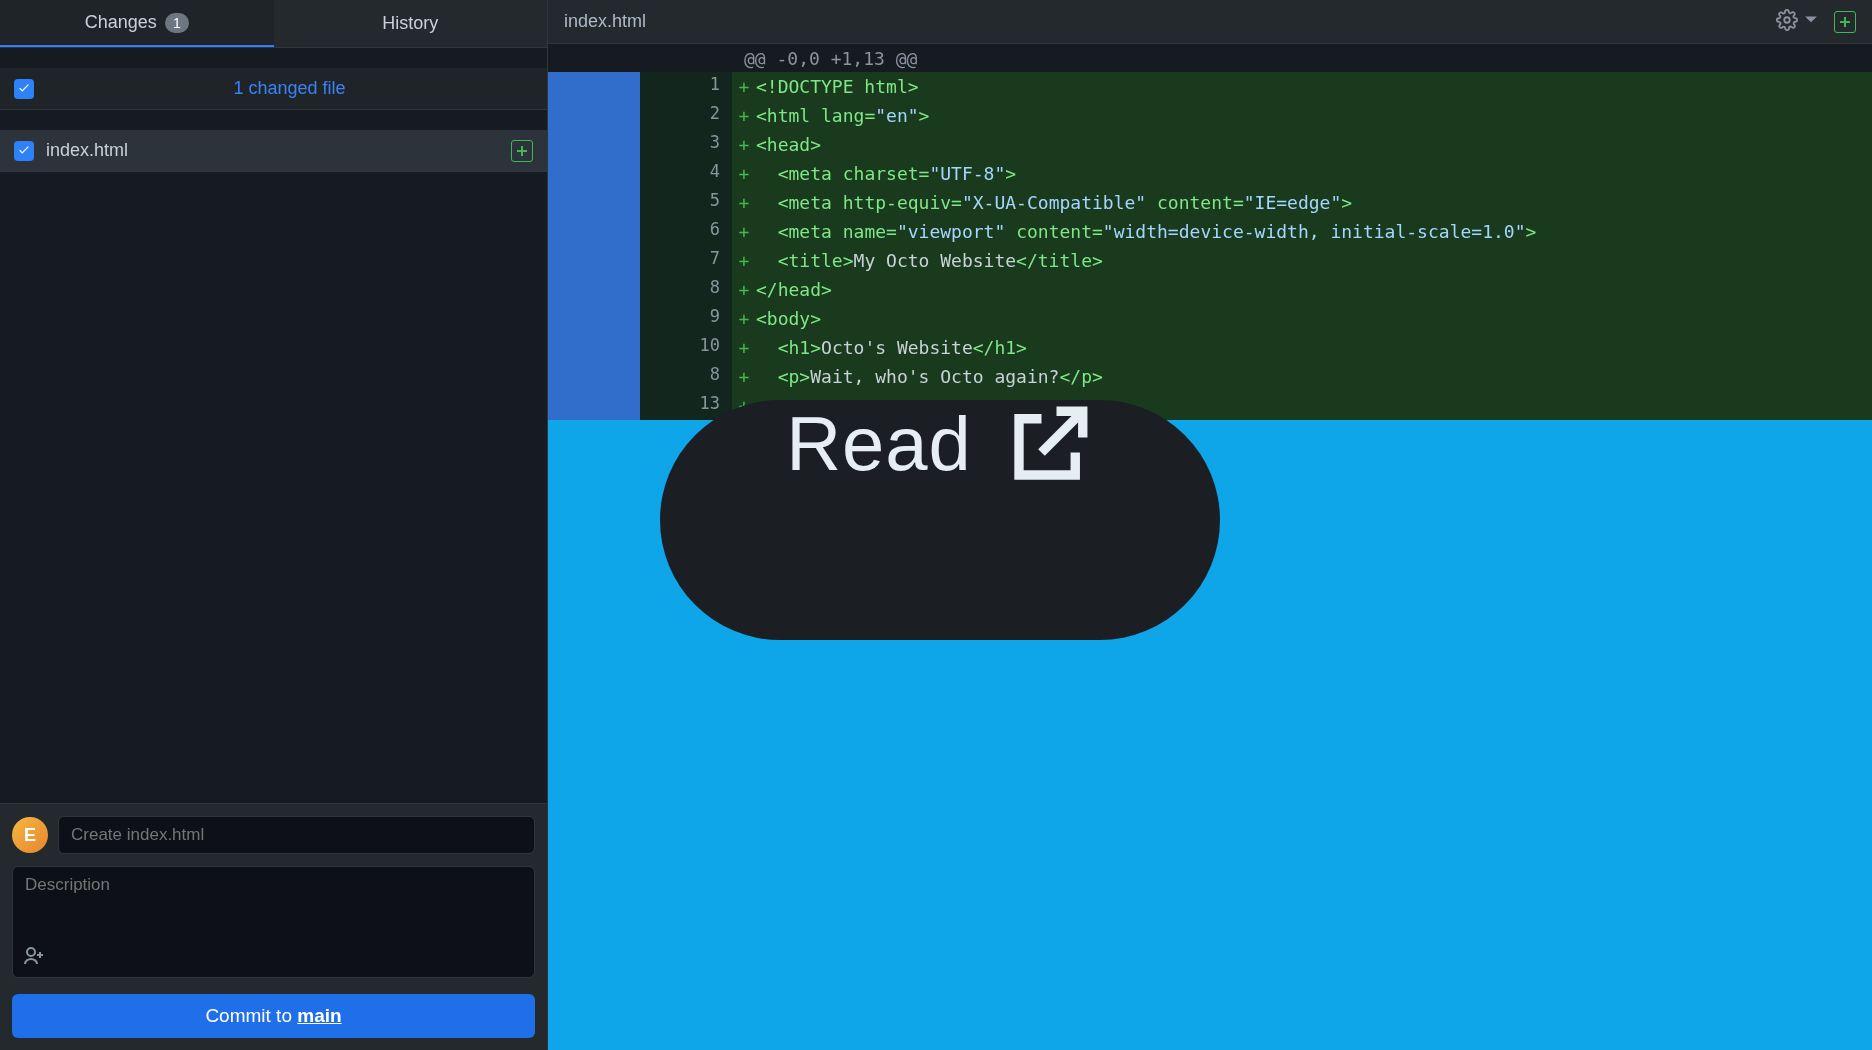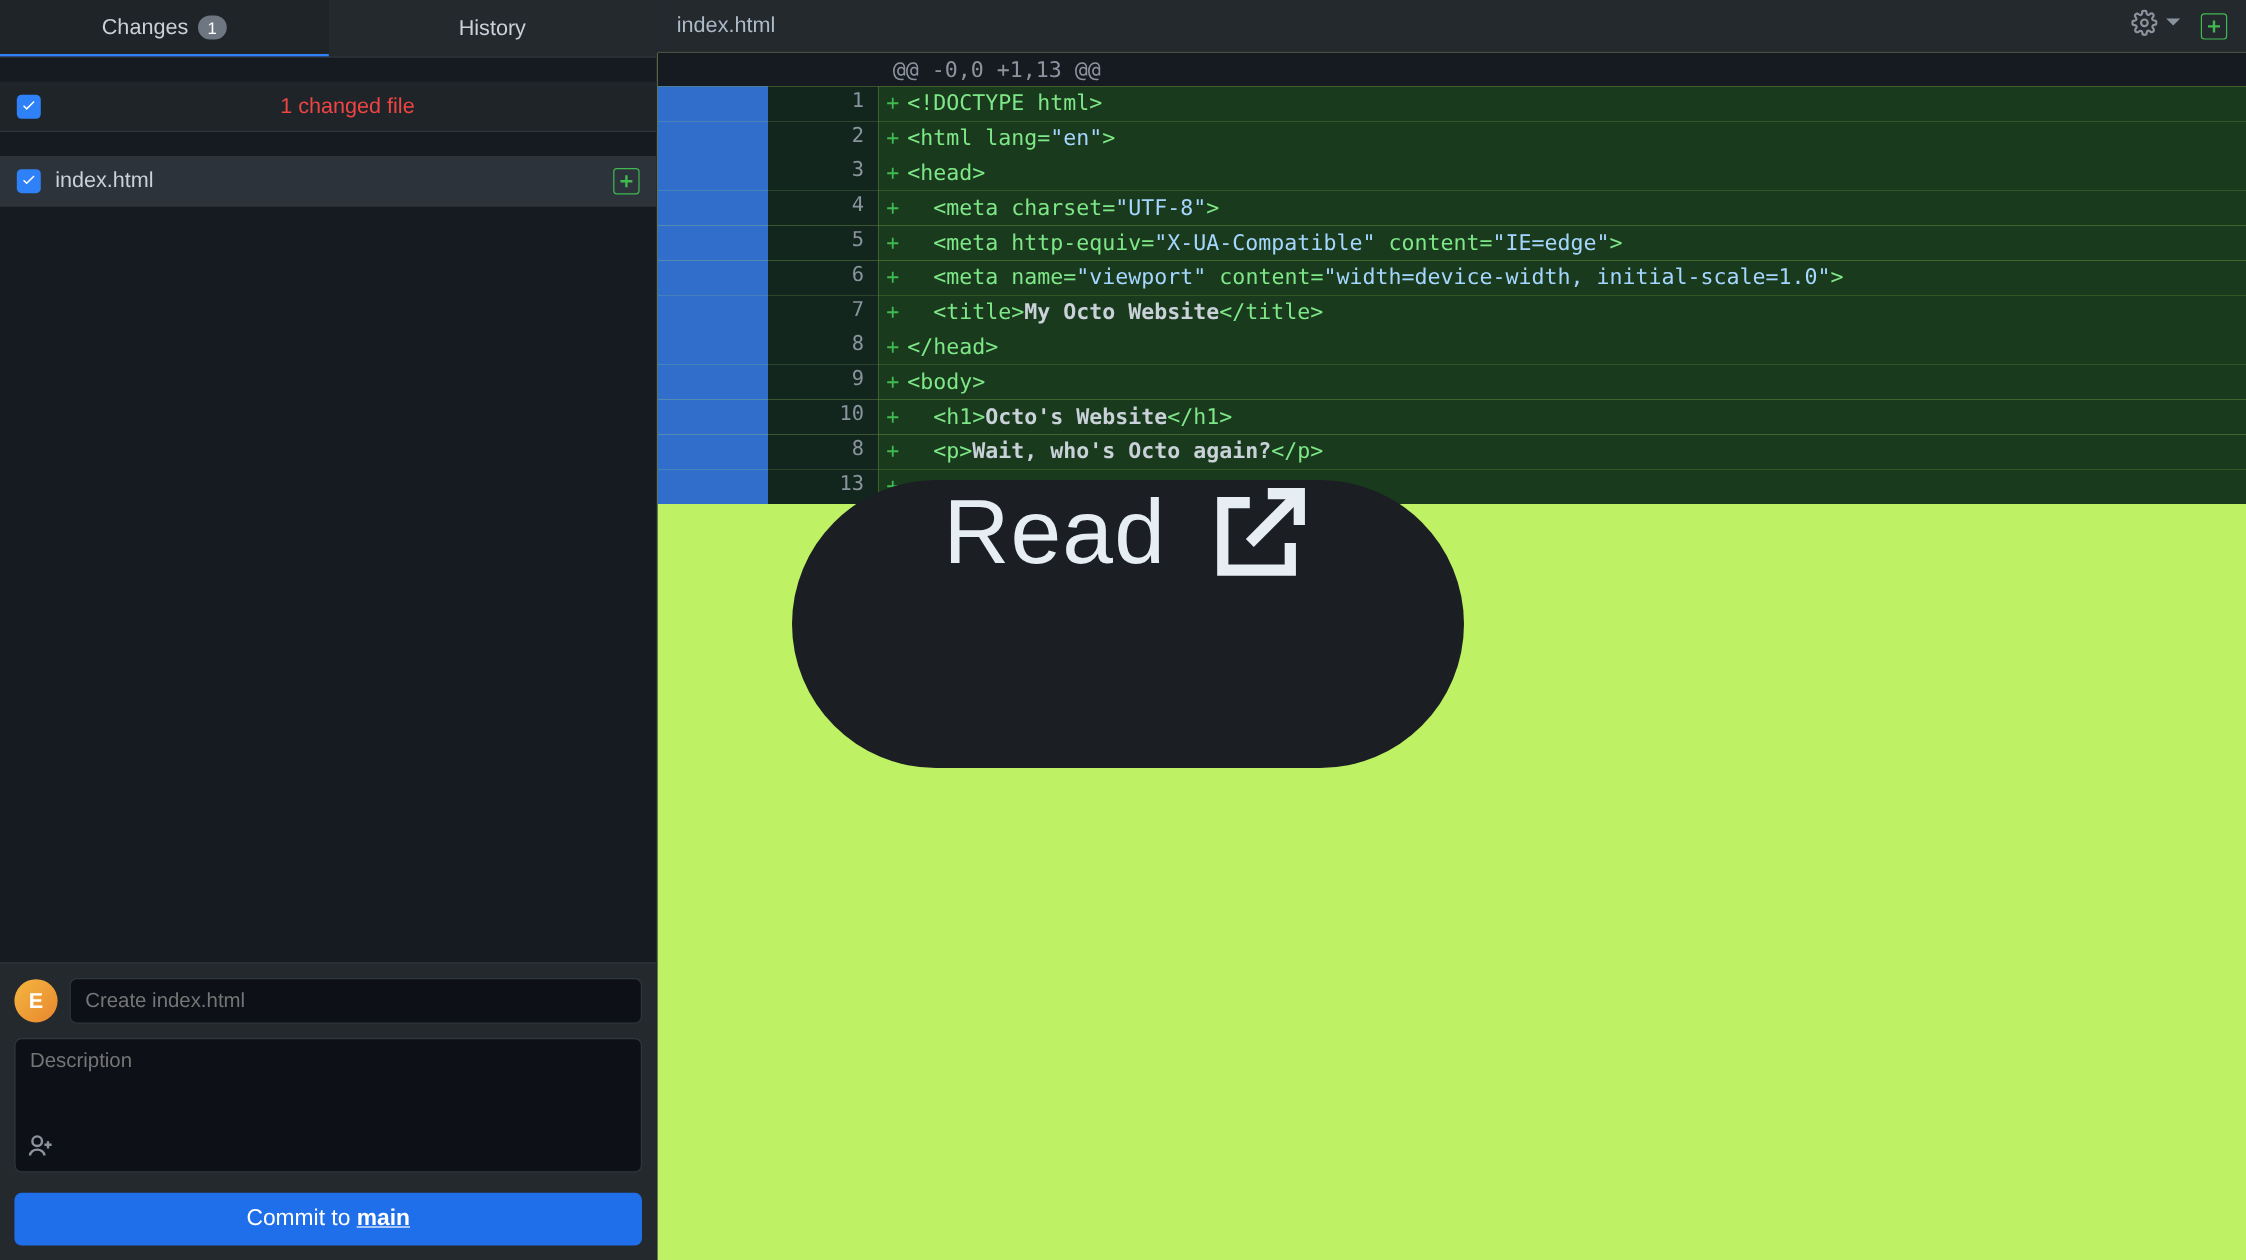--- a/index.html
+++ b/index.html
@@ -54,21 +54,21 @@
 
 .file-summary {
   height: 42px;
   display: flex;
   align-items: center;
   gap: 12px;
   padding: 0 14px;
   border-bottom: 1px solid #30363d;
   background: #1f2428;
 }
-.file-summary .summary-text { flex: 1; text-align: center; font-size: 18px; color: #ef4444; }
+.file-summary .summary-text { flex: 1; text-align: center; font-size: 18px; color: #3b82f6; }
 
 .checkbox {
   width: 20px;
   height: 20px;
   background: #2f81f7;
   border-radius: 4px;
   display: flex;
   align-items: center;
   justify-content: center;
 }
@@ -171,21 +171,21 @@
   border-radius: 3px;
   display: flex;
   align-items: center;
   justify-content: center;
   margin-left: 10px;
 }
 .header-add-badge svg { width: 12px; height: 12px; }
 
 .diff-body {
   flex: 1;
-  background: #bef264;
+  background: #0ea5e9;
   font-family: "SF Mono", Menlo, Consolas, monospace;
   font-size: 18px;
   overflow: hidden;
 }
 .hunk-header {
   display: flex;
   height: 28px;
   align-items: center;
   background: #161b22;
   color: #8b949e;
@@ -221,21 +221,21 @@
 }
 .marker {
   width: 24px;
   color: #3fb950;
   text-align: center;
 }
 .code { white-space: pre; font-family: inherit; }
 .tok-tag { color: #7ee787; }
 .tok-attr { color: #7ee787; }
 .tok-str { color: #a5d6ff; }
-.tok-text { color: #c9d1d9; font-weight: bold; }
+.tok-text { color: #c9d1d9; }
 
 
 .overlay-read {
   position: absolute;
   left: 660px;
   top: 400px;
   width: 560px;
   height: 240px;
   background: #1b1f23;
   border-radius: 120px;

